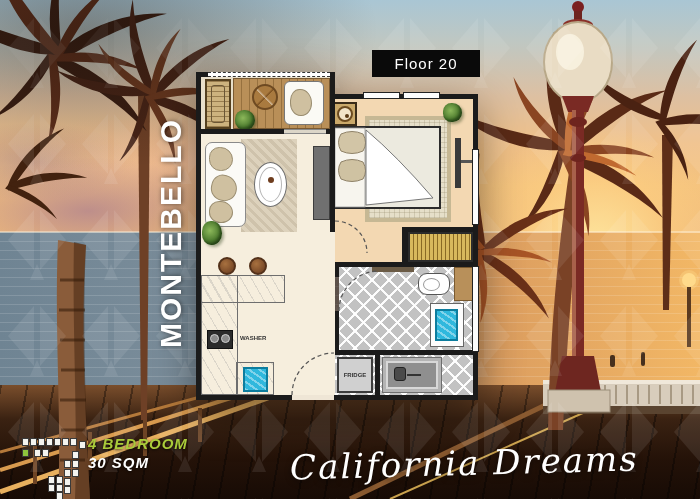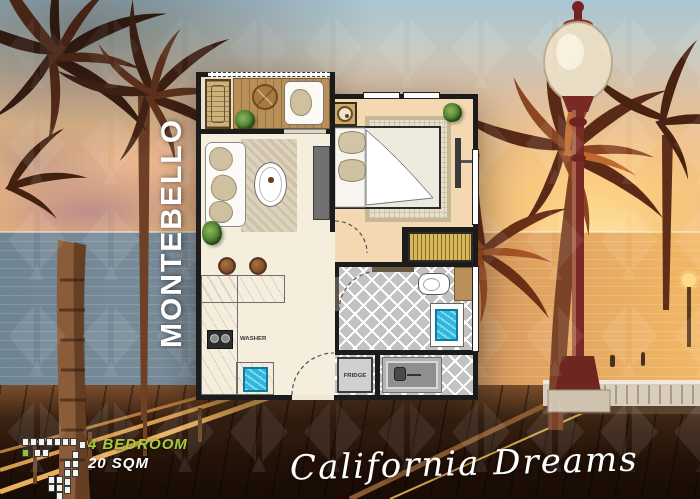--- a/index.html
+++ b/index.html
@@ -385,20 +385,23 @@
 
     <svg class="layer" style="left:0;top:0;" width="286" height="337">
       <g fill="none" stroke="#555" stroke-width="1.2" stroke-dasharray="4 3">
         <path d="M96 332 A42 42 0 0 1 138 290"></path>
         <path d="M143 248 A40 40 0 0 1 183 208"></path>
         <path d="M139 158 A32 32 0 0 1 171 190"></path>
       </g>
     </svg>
   </div>
 
+  <div class="abs floor-badge">
+    <span>Floor 20</span>
+  </div>
   <div class="abs tower-name">MONTEBELLO</div>
 
   <div class="abs keyplan">
     <div class="kp" style="left:0px;top:0px;"></div>
       <div class="kp" style="left:8px;top:0px;"></div>
     <div class="kp" style="left:16px;top:0px;"></div>
       <div class="kp" style="left:24px;top:0px;"></div>
     <div class="kp" style="left:32px;top:0px;"></div>
       <div class="kp" style="left:40px;top:0px;"></div>
     <div class="kp" style="left:48px;top:0px;"></div>
@@ -415,18 +418,18 @@
       <div class="kp" style="left:34px;top:38px;"></div>
     <div class="kp" style="left:42px;top:40px;"></div>
     <div class="kp" style="left:26px;top:46px;"></div>
       <div class="kp" style="left:34px;top:46px;"></div>
     <div class="kp" style="left:42px;top:48px;"></div>
       <div class="kp" style="left:34px;top:54px;"></div>
   </div>
 
   <div class="abs unit-info">
     <div class="green">4 BEDROOM</div>
-    <div>20 SQM</div>
+    <div>30 SQM</div>
   </div>
 
   <div class="abs tagline">California Dreams</div>
 
 </div>
 
 </body></html>

